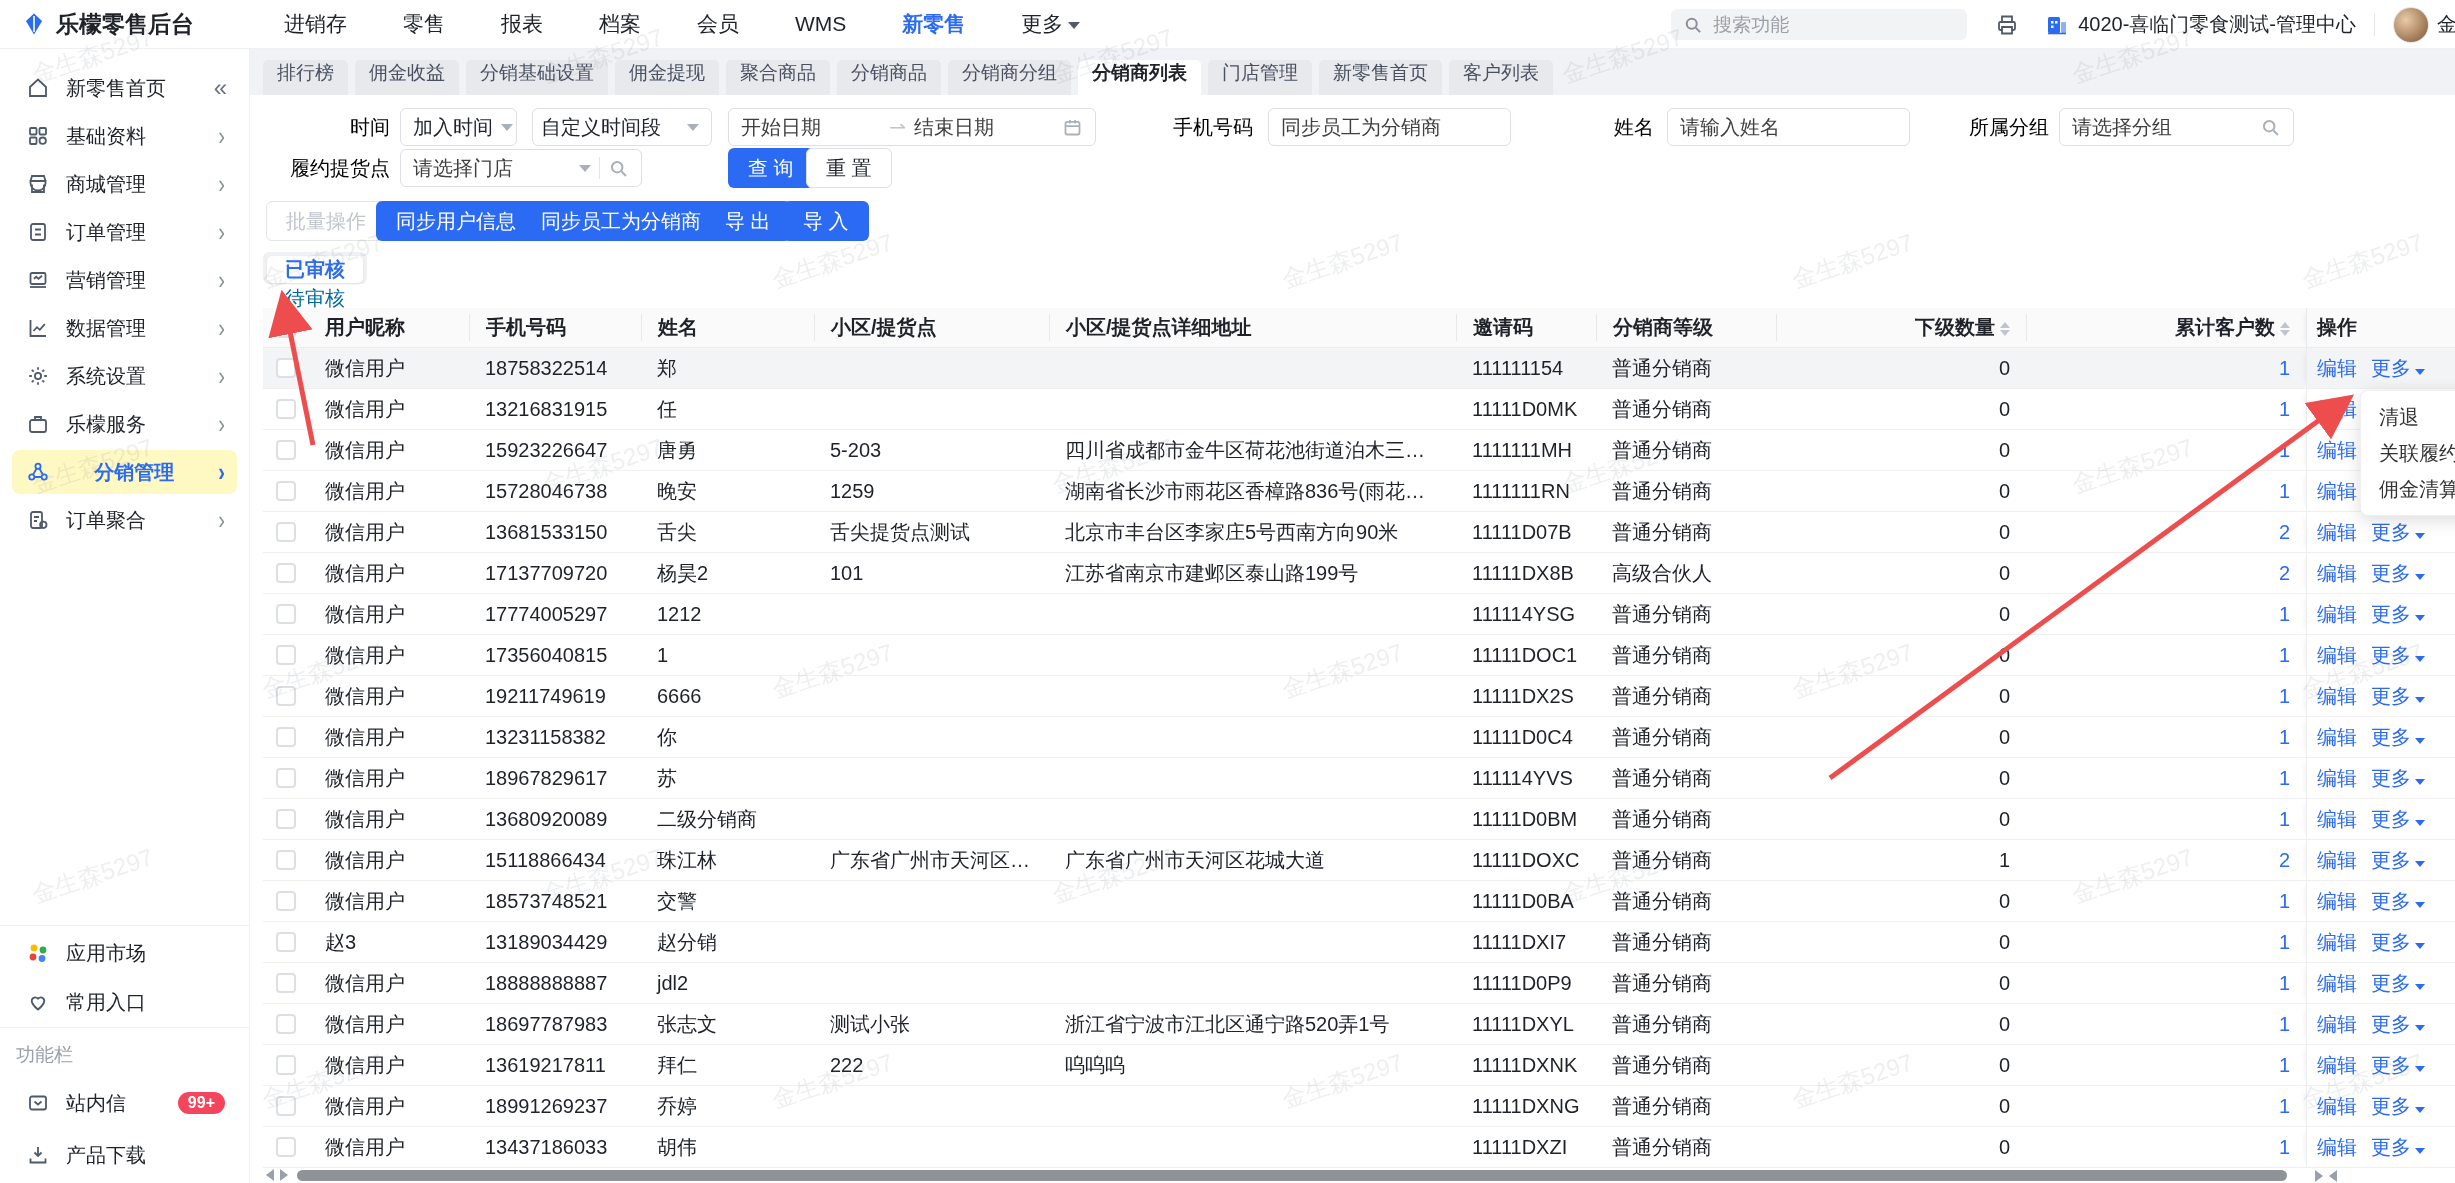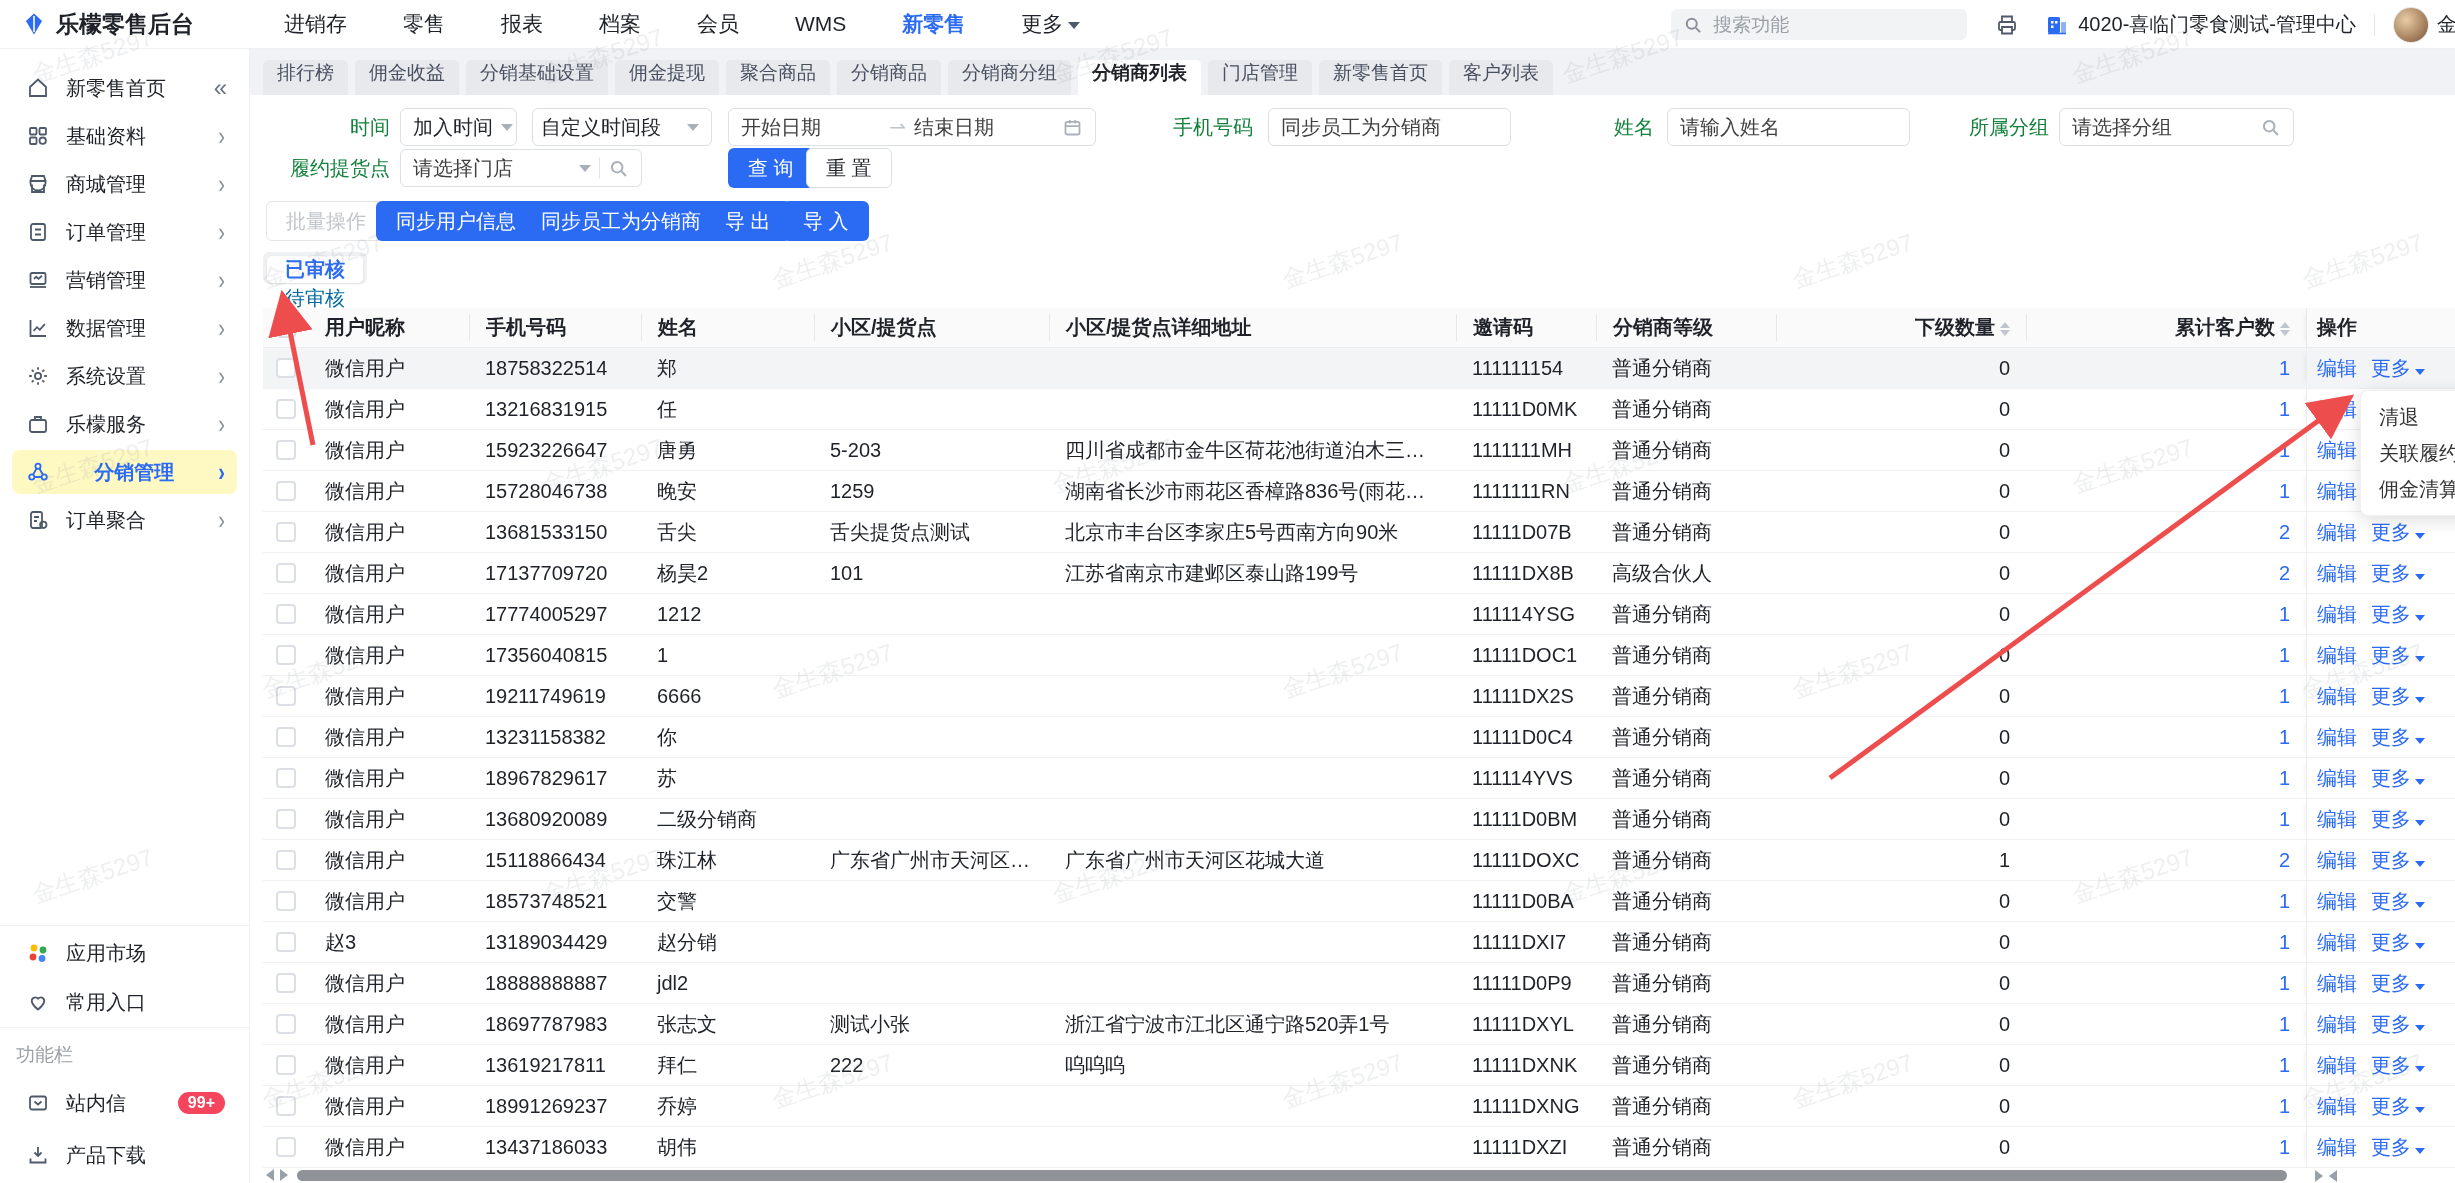--- a/index.html
+++ b/index.html
@@ -41,21 +41,21 @@
   
   #main { position:absolute; left:250px; top:49px; right:0; bottom:0; background:#f0f2f5; }
   #tabbar { position:absolute; left:13px; top:11px; right:0; height:35px; display:flex; gap:7px; overflow:hidden; }
   .tab { height:35px; background:#e7e9ed; border-radius:5px 5px 0 0; display:flex; align-items:center; gap:10px; padding:0 14px; font-size:19px; color:#495060; cursor:pointer; white-space:nowrap;flex-direction:column; }
   .tab.active { background:#fff; color:#1f2329; font-weight:bold; }
   .tab .x { color:#7a818a; font-size:18px; }
   #panel { position:absolute; left:0; top:46px; right:0; bottom:0; background:#fff; }
 
   
   .abs { position:absolute; }
-  .flabel { height:38px; line-height:38px; text-align:right; color:#15803d; white-space:nowrap; }
+  .flabel { height:38px; line-height:38px; text-align:right; color:#000000; white-space:nowrap; }
   .ctl { height:38px; border:1px solid #dcdfe6; border-radius:6px; background:#fff; display:flex; align-items:center; padding:0 12px; gap:8px; font-size:20px; cursor:pointer; }
   .ctl .val { flex:1; white-space:nowrap; }
   .ctl .ph { color:#404040; flex:1; white-space:nowrap; overflow:hidden; }
   .caret { width:0; height:0; border-left:6px solid transparent; border-right:6px solid transparent; border-top:7px solid #aab0b8; }
   .ctl .ic { width:21px; height:21px; color:#aab0b8; }
   .vsep { width:1px; height:22px; background:#e3e5e8; }
   .btn { height:40px; border-radius:6px; display:inline-flex; align-items:center; justify-content:center; padding:0 19px; font-size:20px; cursor:pointer; white-space:nowrap; border:1px solid transparent; }
   .btn.blue { background:#2b6bf3; color:#fff; }
   .btn.plain { background:#fff; border-color:#dcdfe6; color:#1f2329; }
   .btn.disabled { background:#fff; border-color:#e3e5e8; color:#c1c5cc; cursor:not-allowed; }

